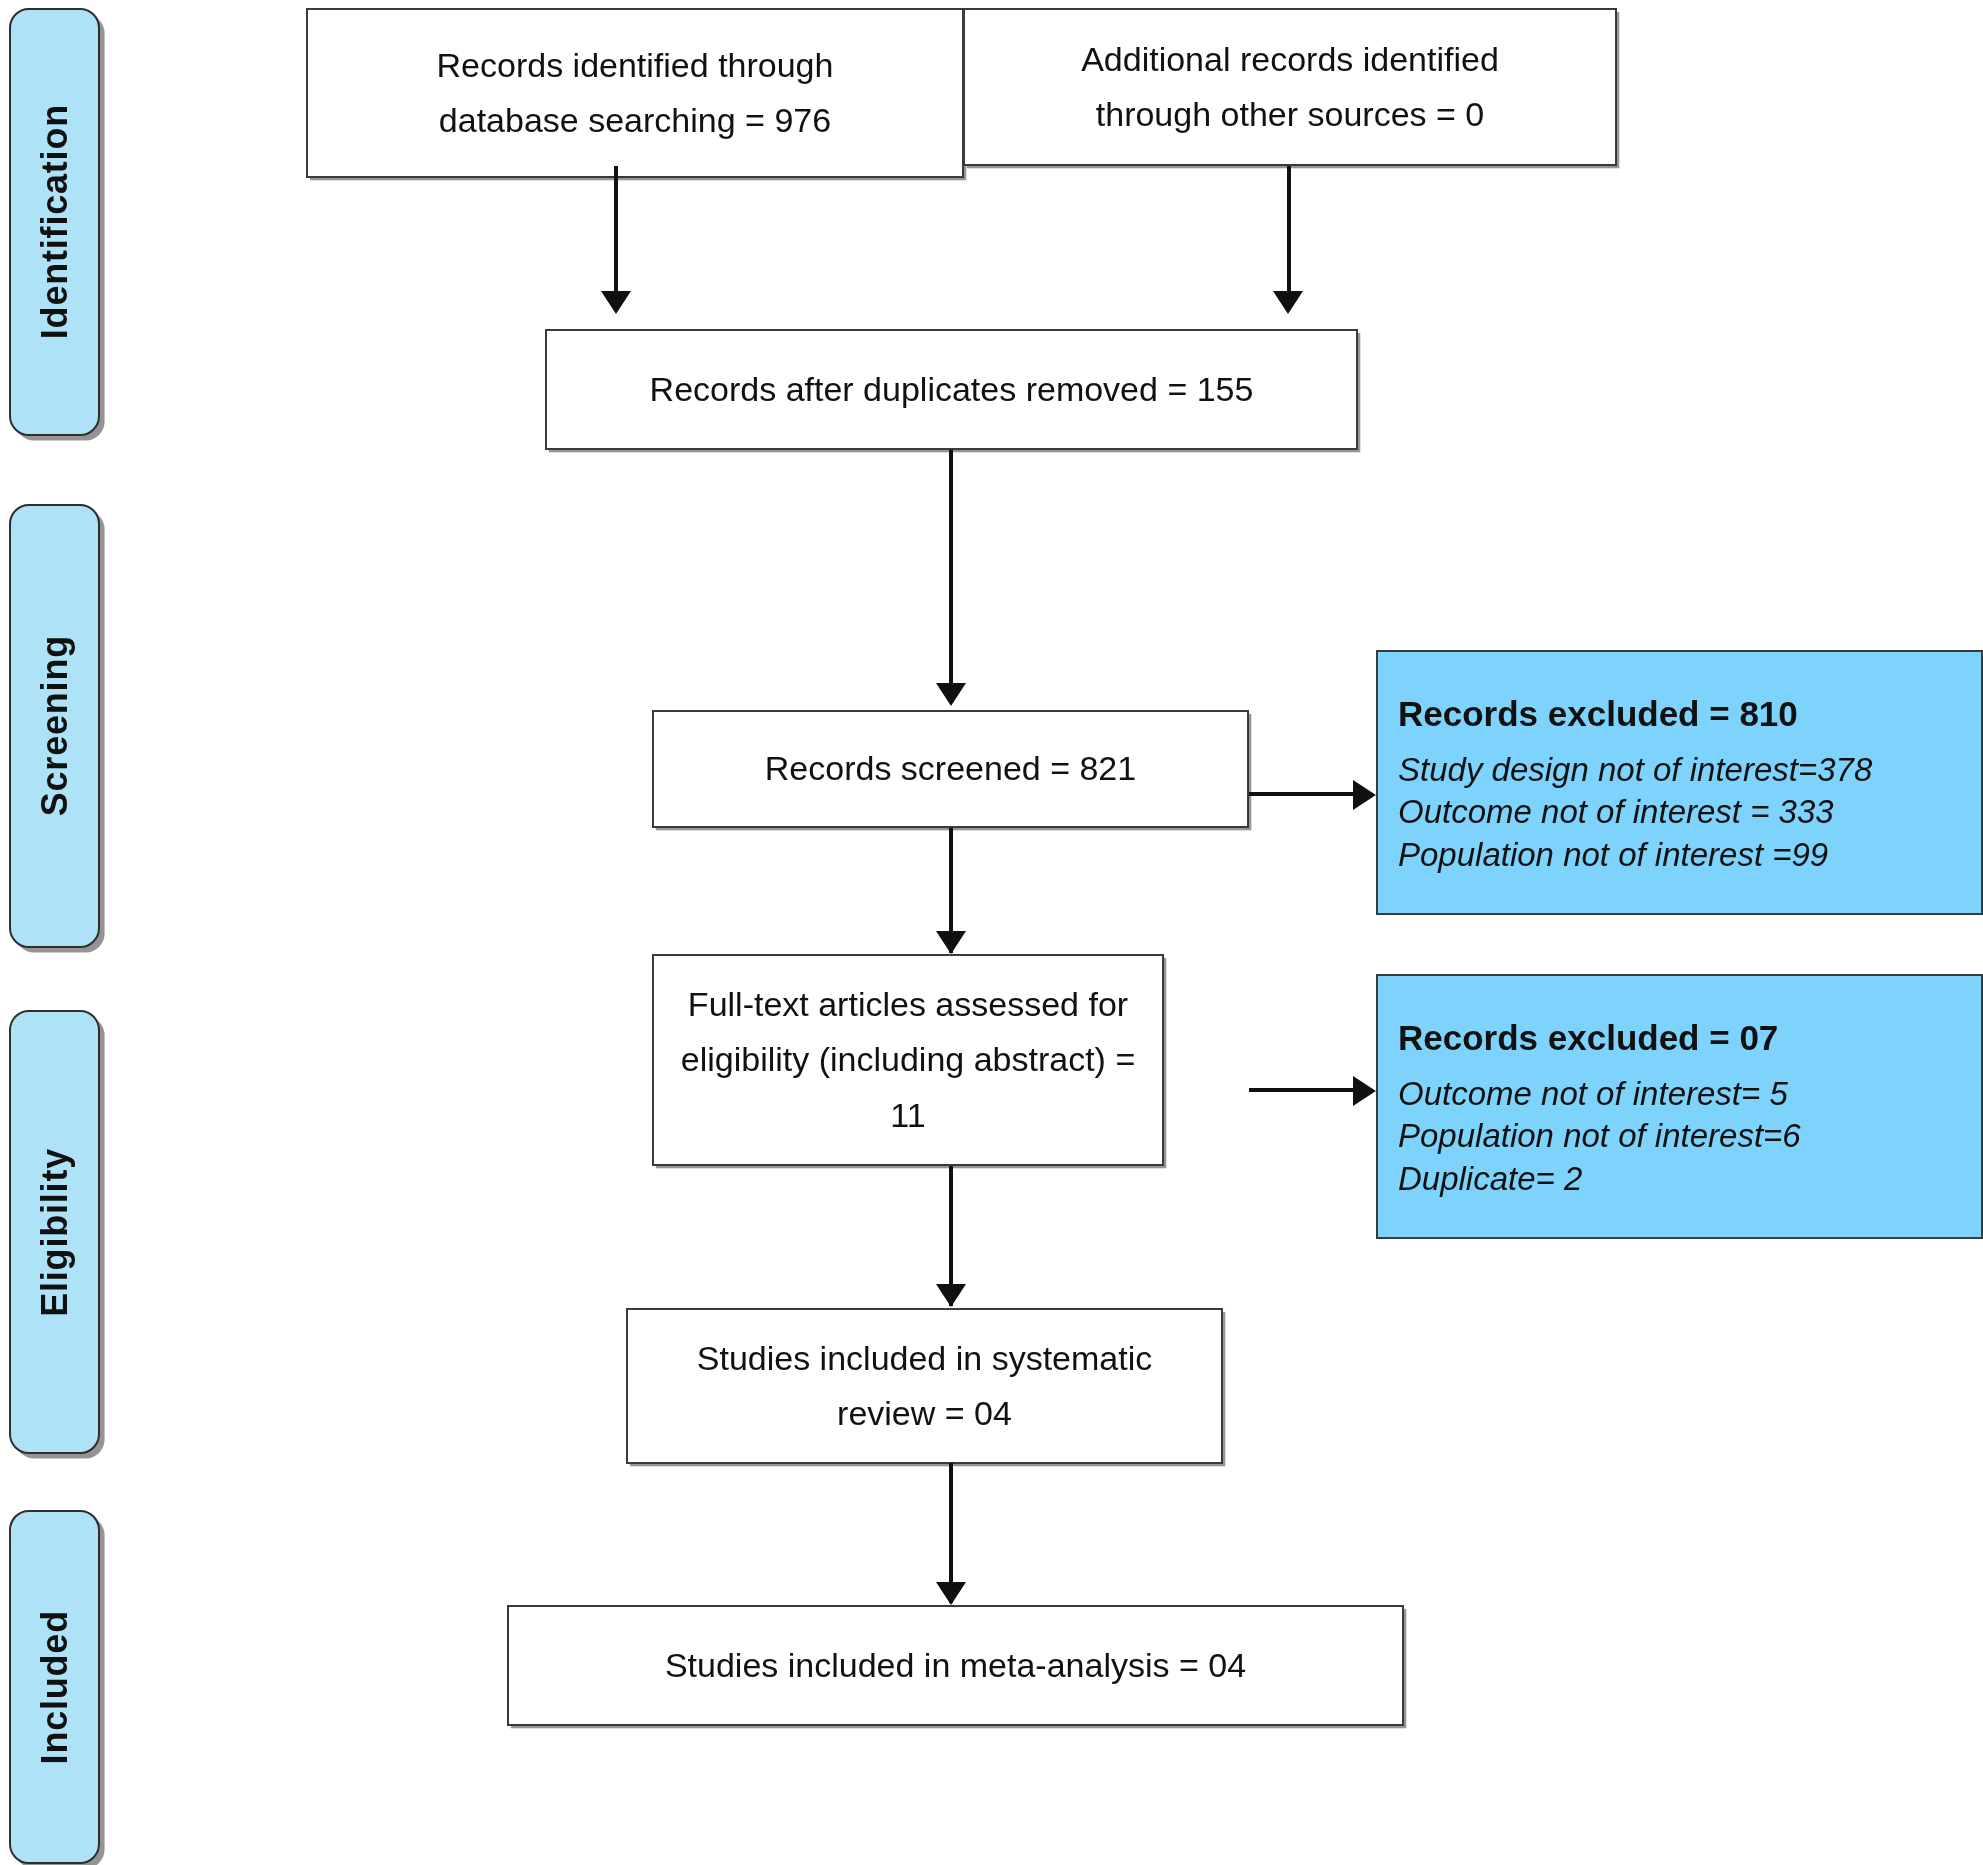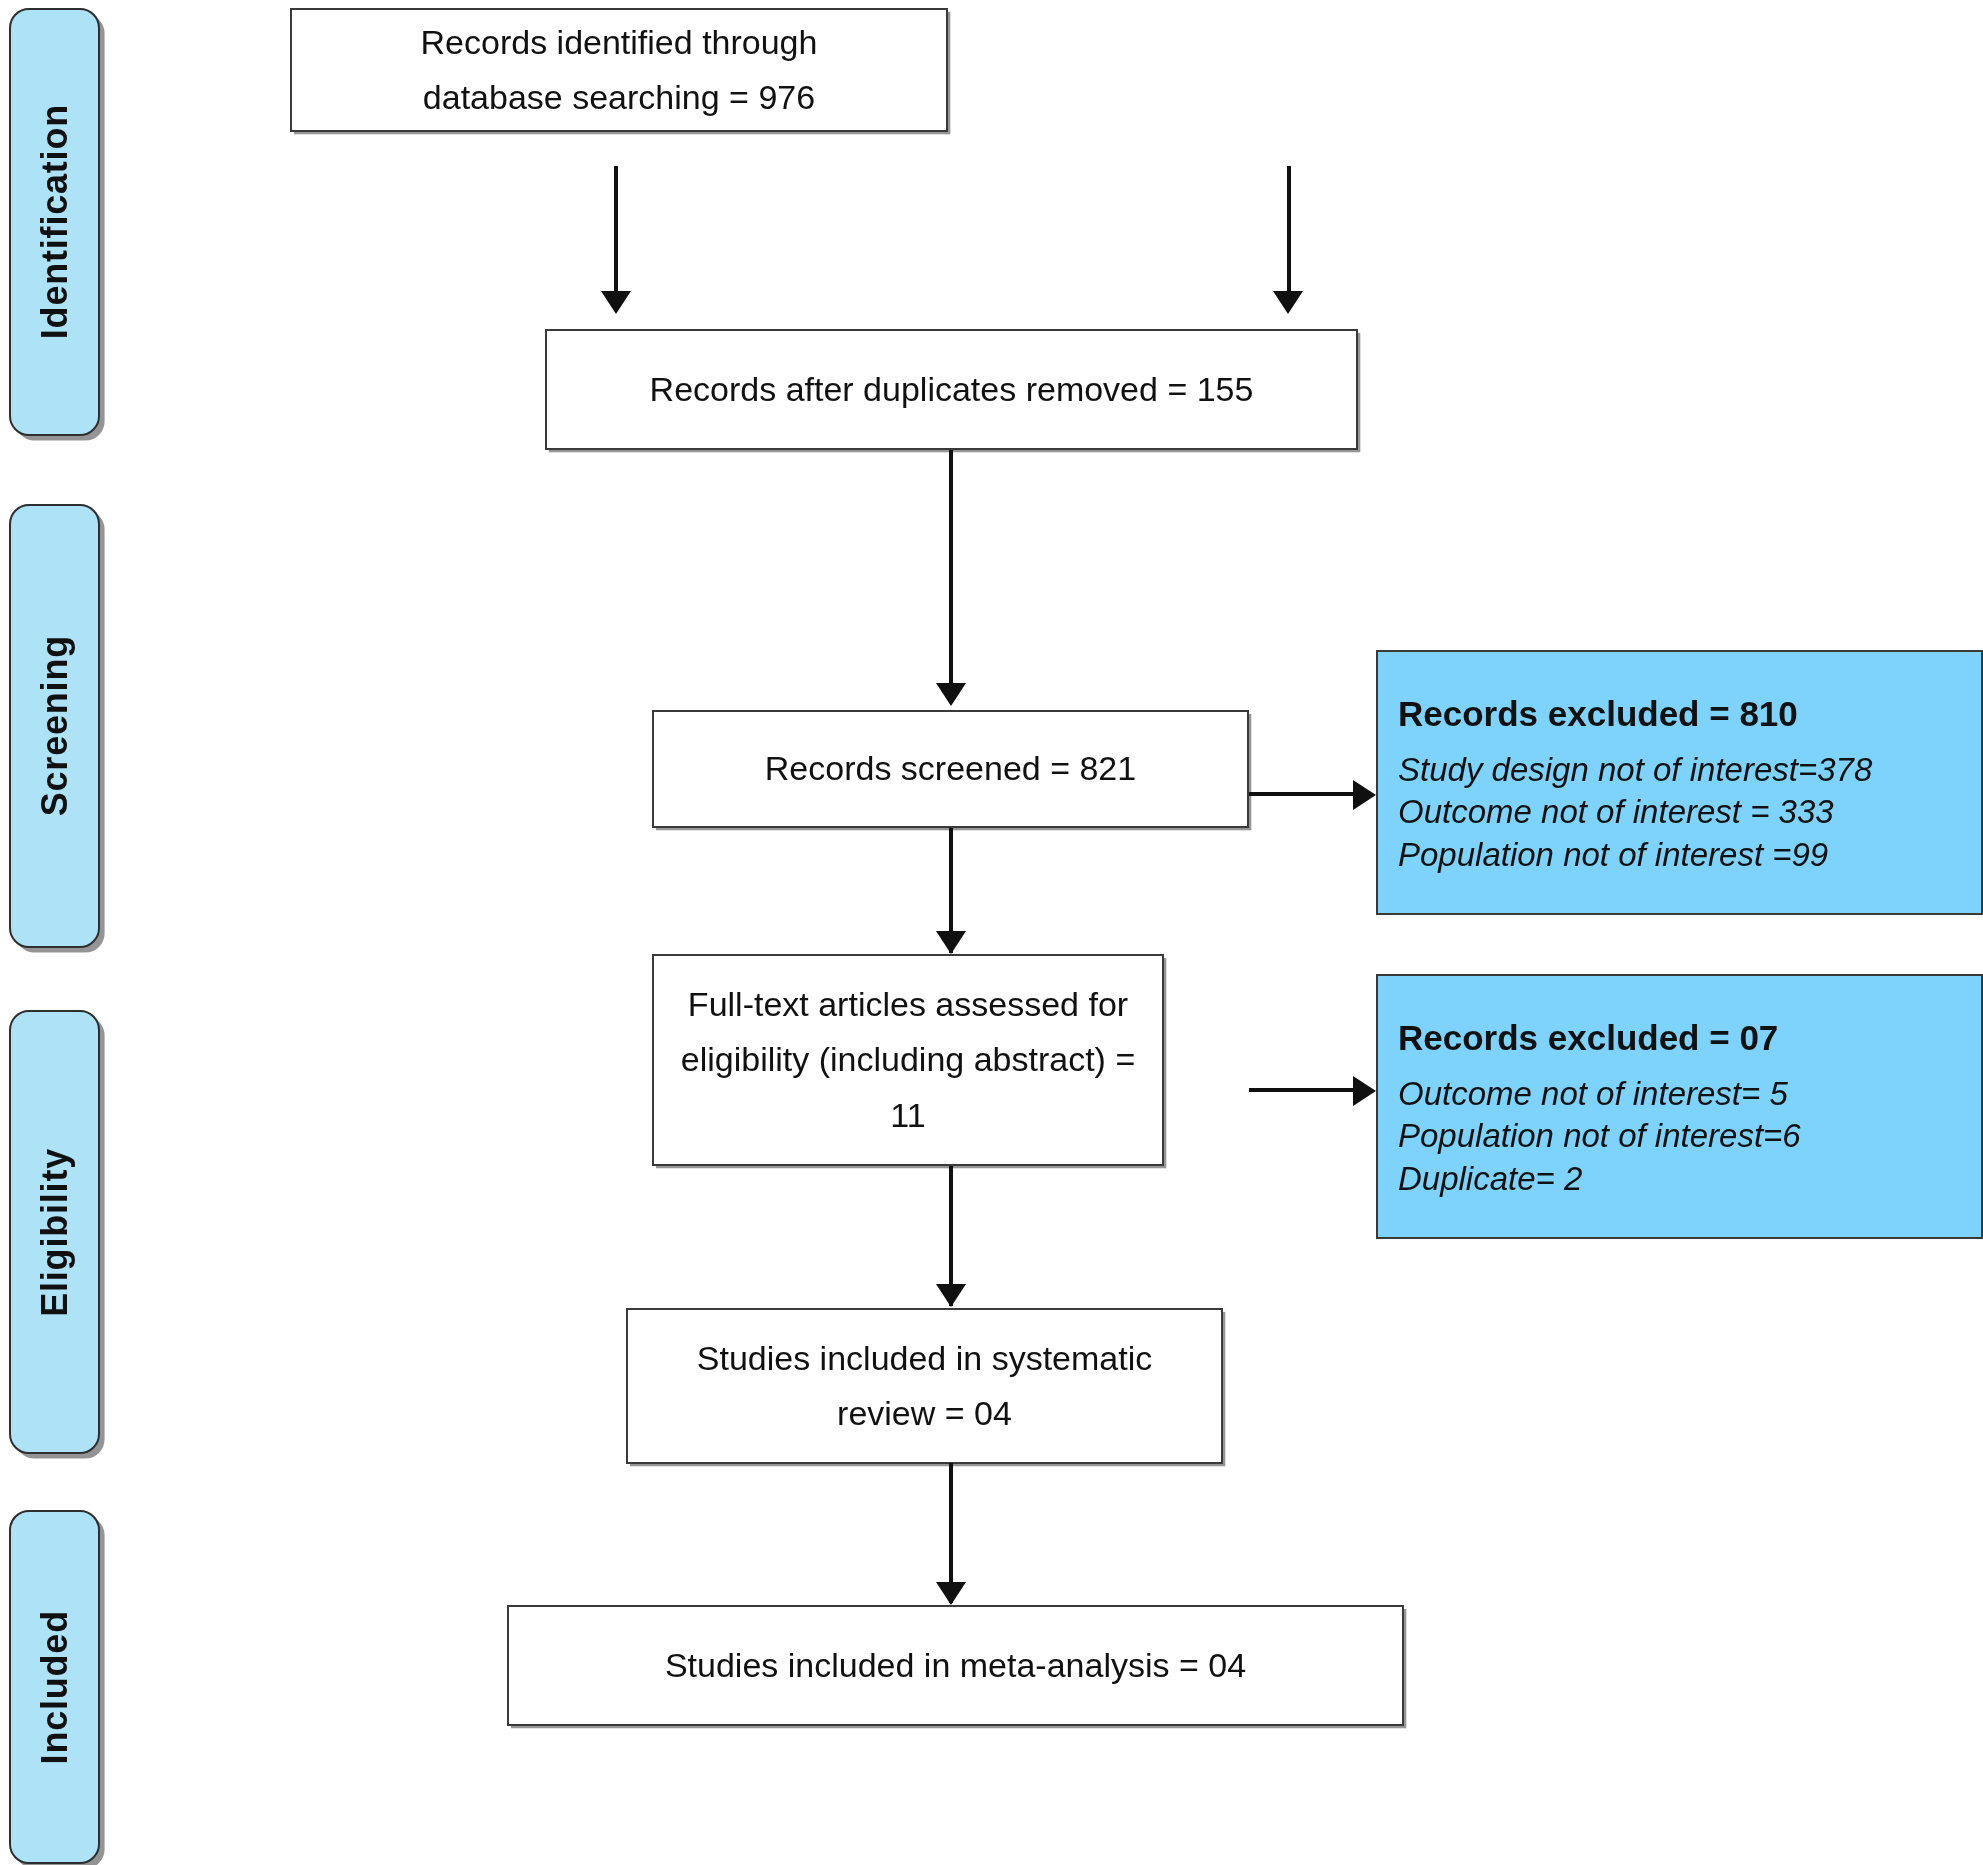--- a/index.html
+++ b/index.html
@@ -129,25 +129,29 @@
   </div>
 
   <div class="stage-pill" style="left:9.3px; top:1010px; width:87px; height:440px;">
     <span class="stage-label">Eligibility</span>
   </div>
 
   <div class="stage-pill" style="left:9.3px; top:1510px; width:87px; height:350px;">
     <span class="stage-label">Included</span>
   </div>
 
-  <div class="flow-box" style="left:290px; top:7.8px; width:658px; height:124px;">
+  <div class="flow-box" style="left:306px; top:7.8px; width:658px; height:170px;">
     <span class="box-text">Records identified through
 database searching = 976</span>
   </div>
 
+  <div class="flow-box" style="left:963px; top:7.8px; width:654px; height:158px;">
+    <span class="box-text">Additional records identified
+through other sources = 0</span>
+  </div>
 
   <div class="v-line" style="left:614px; top:166px; height:130px;"></div>
   <div class="arrow-down" style="left:601px; top:291px;"></div>
 
   <div class="v-line" style="left:1287px; top:166px; height:130px;"></div>
   <div class="arrow-down" style="left:1273px; top:291px;"></div>
 
   <div class="flow-box" style="left:545px; top:329px; width:813px; height:121px;">
     <span class="box-text">Records after duplicates removed = 155</span>
   </div>

